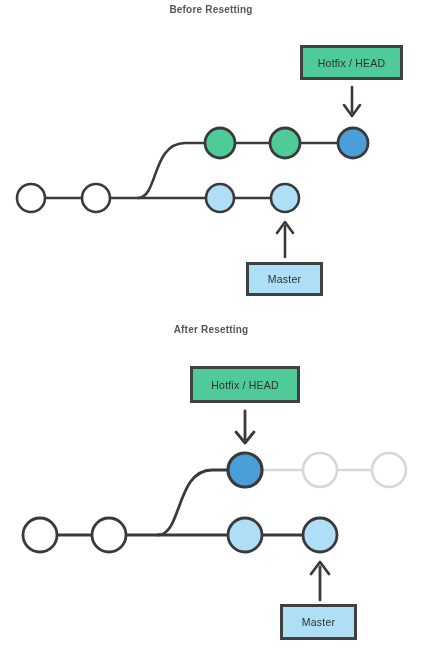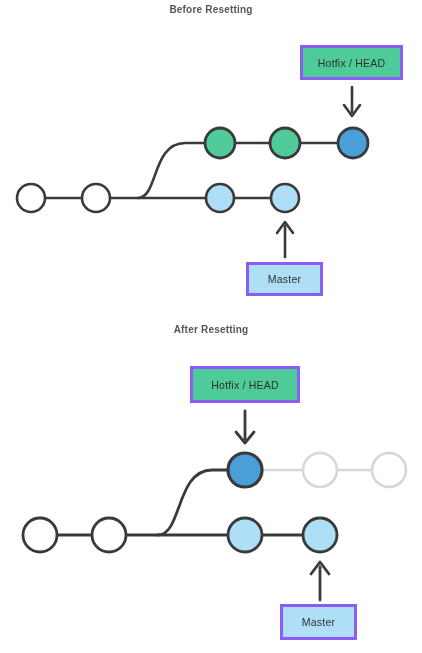--- a/index.html
+++ b/index.html
@@ -39,21 +39,21 @@
     letter-spacing: 0.2px;
     color: #55565a;
     font-family: "Liberation Sans", sans-serif;
   }
   #title-before { top: 4px; }
   #title-after  { top: 324px; }
 
   .label-box {
     position: absolute;
     box-sizing: border-box;
-    border: 3px solid #8b5cf6;
+    border: 3px solid #404040;
     display: flex;
     align-items: center;
     justify-content: center;
     font-size: 10.5px;
     font-weight: 400;
     color: #2f3032;
     letter-spacing: 0.2px;
     font-family: "Liberation Sans", sans-serif;
   }
   #hotfix-box-1 { left: 300px; top: 45px;  width: 103px; height: 35px; }

